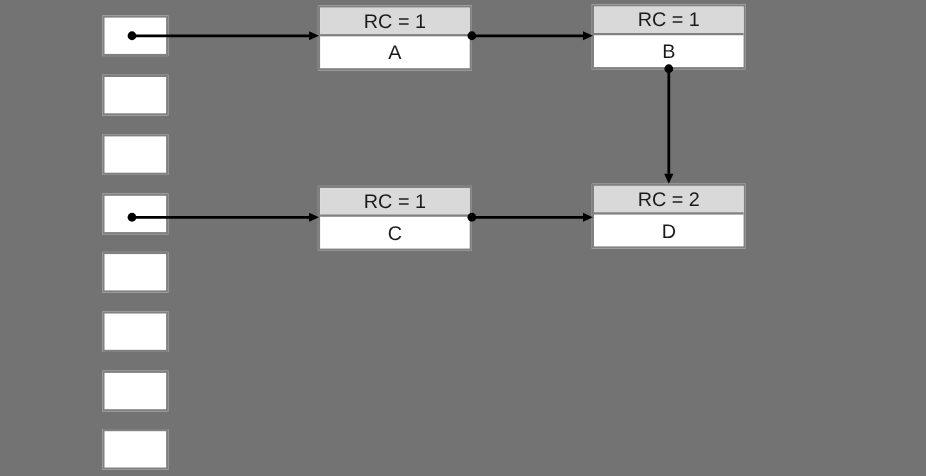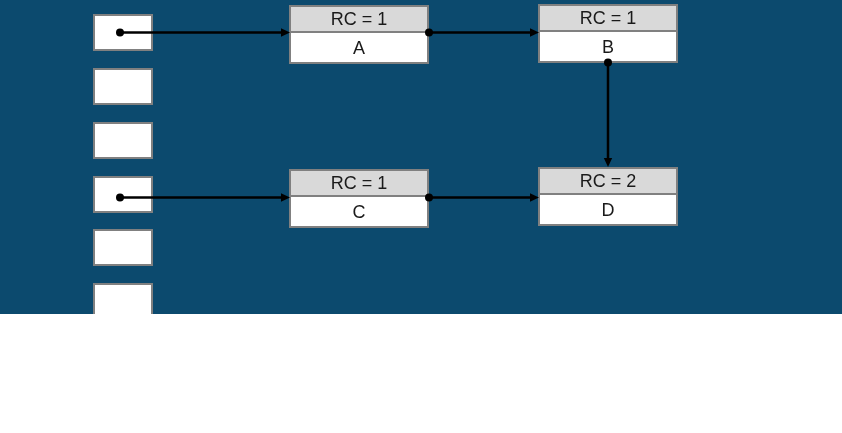--- a/index.html
+++ b/index.html
@@ -2,22 +2,22 @@
 <html style="--node-header-fill: #d9d9d9; --node-body-fill: #ffffff; --node-border: #808080; --slot-border: #808080; --arrow: #000000;"><head>
 <meta charset="utf-8">
 <style>
   * { margin: 0; padding: 0; box-sizing: border-box; }
   html, body { background: #ffffff; }
   body { font-family: "Liberation Sans", sans-serif; color: #1a1a1a; }
 
   .stage {
     position: relative;
     width: 842px;
-    height: 314px;
-    background: #0c4a6e;
+    height: 433px;
+    background: #737373;
     overflow: hidden;
     text-align: center;
   }
 
   
   .slot {
     position: absolute;
     left: 93px;
     width: 60px;
     height: 37px;

